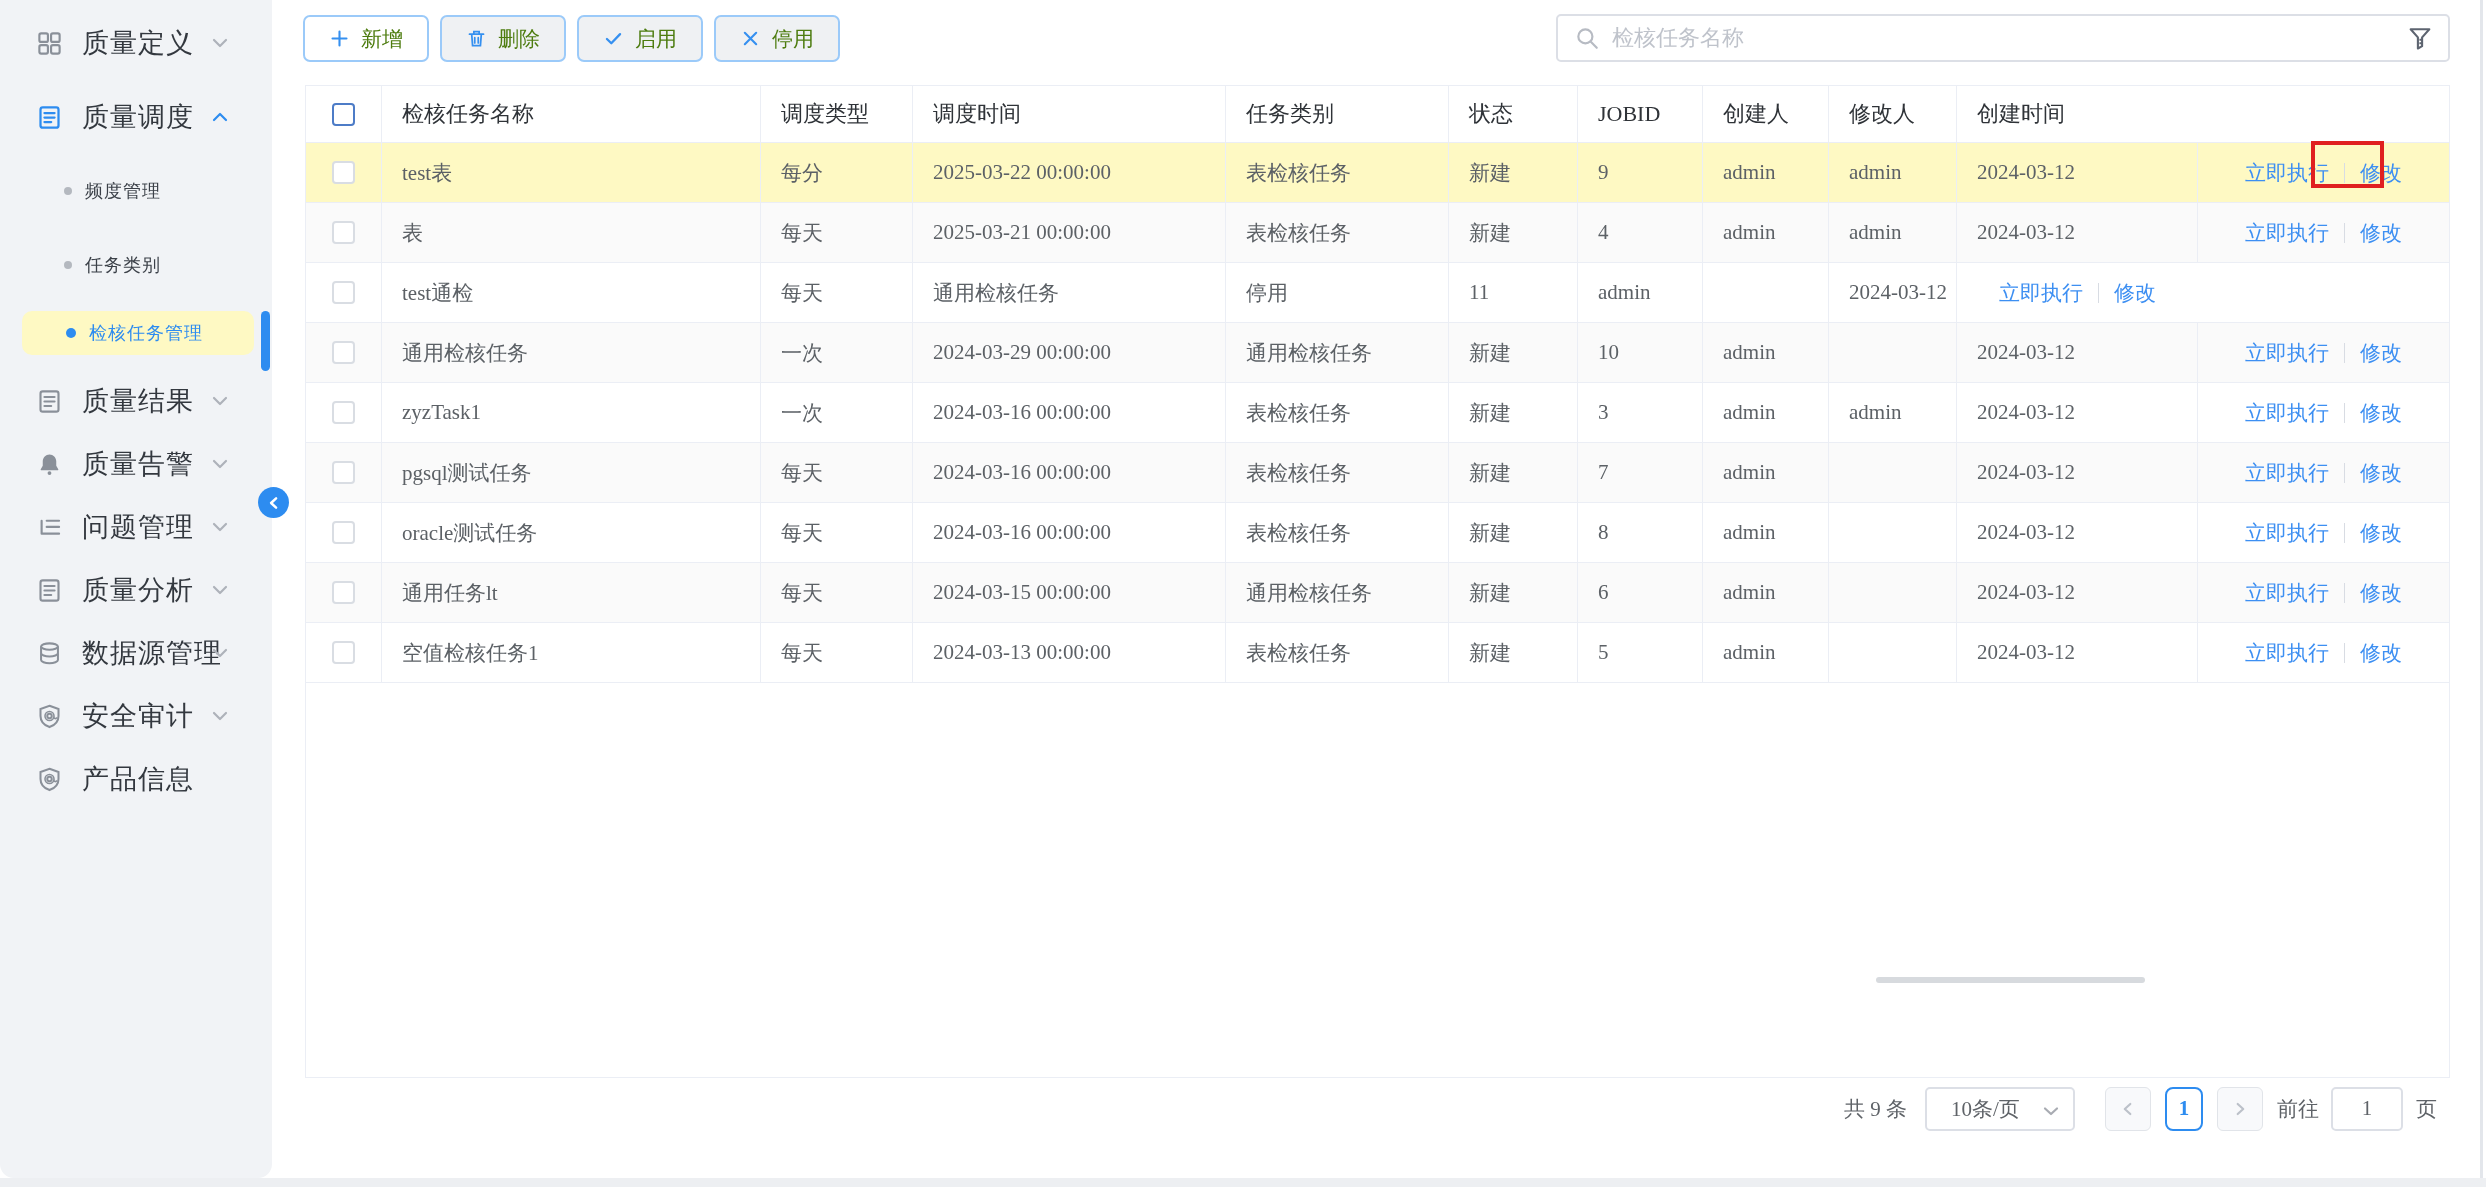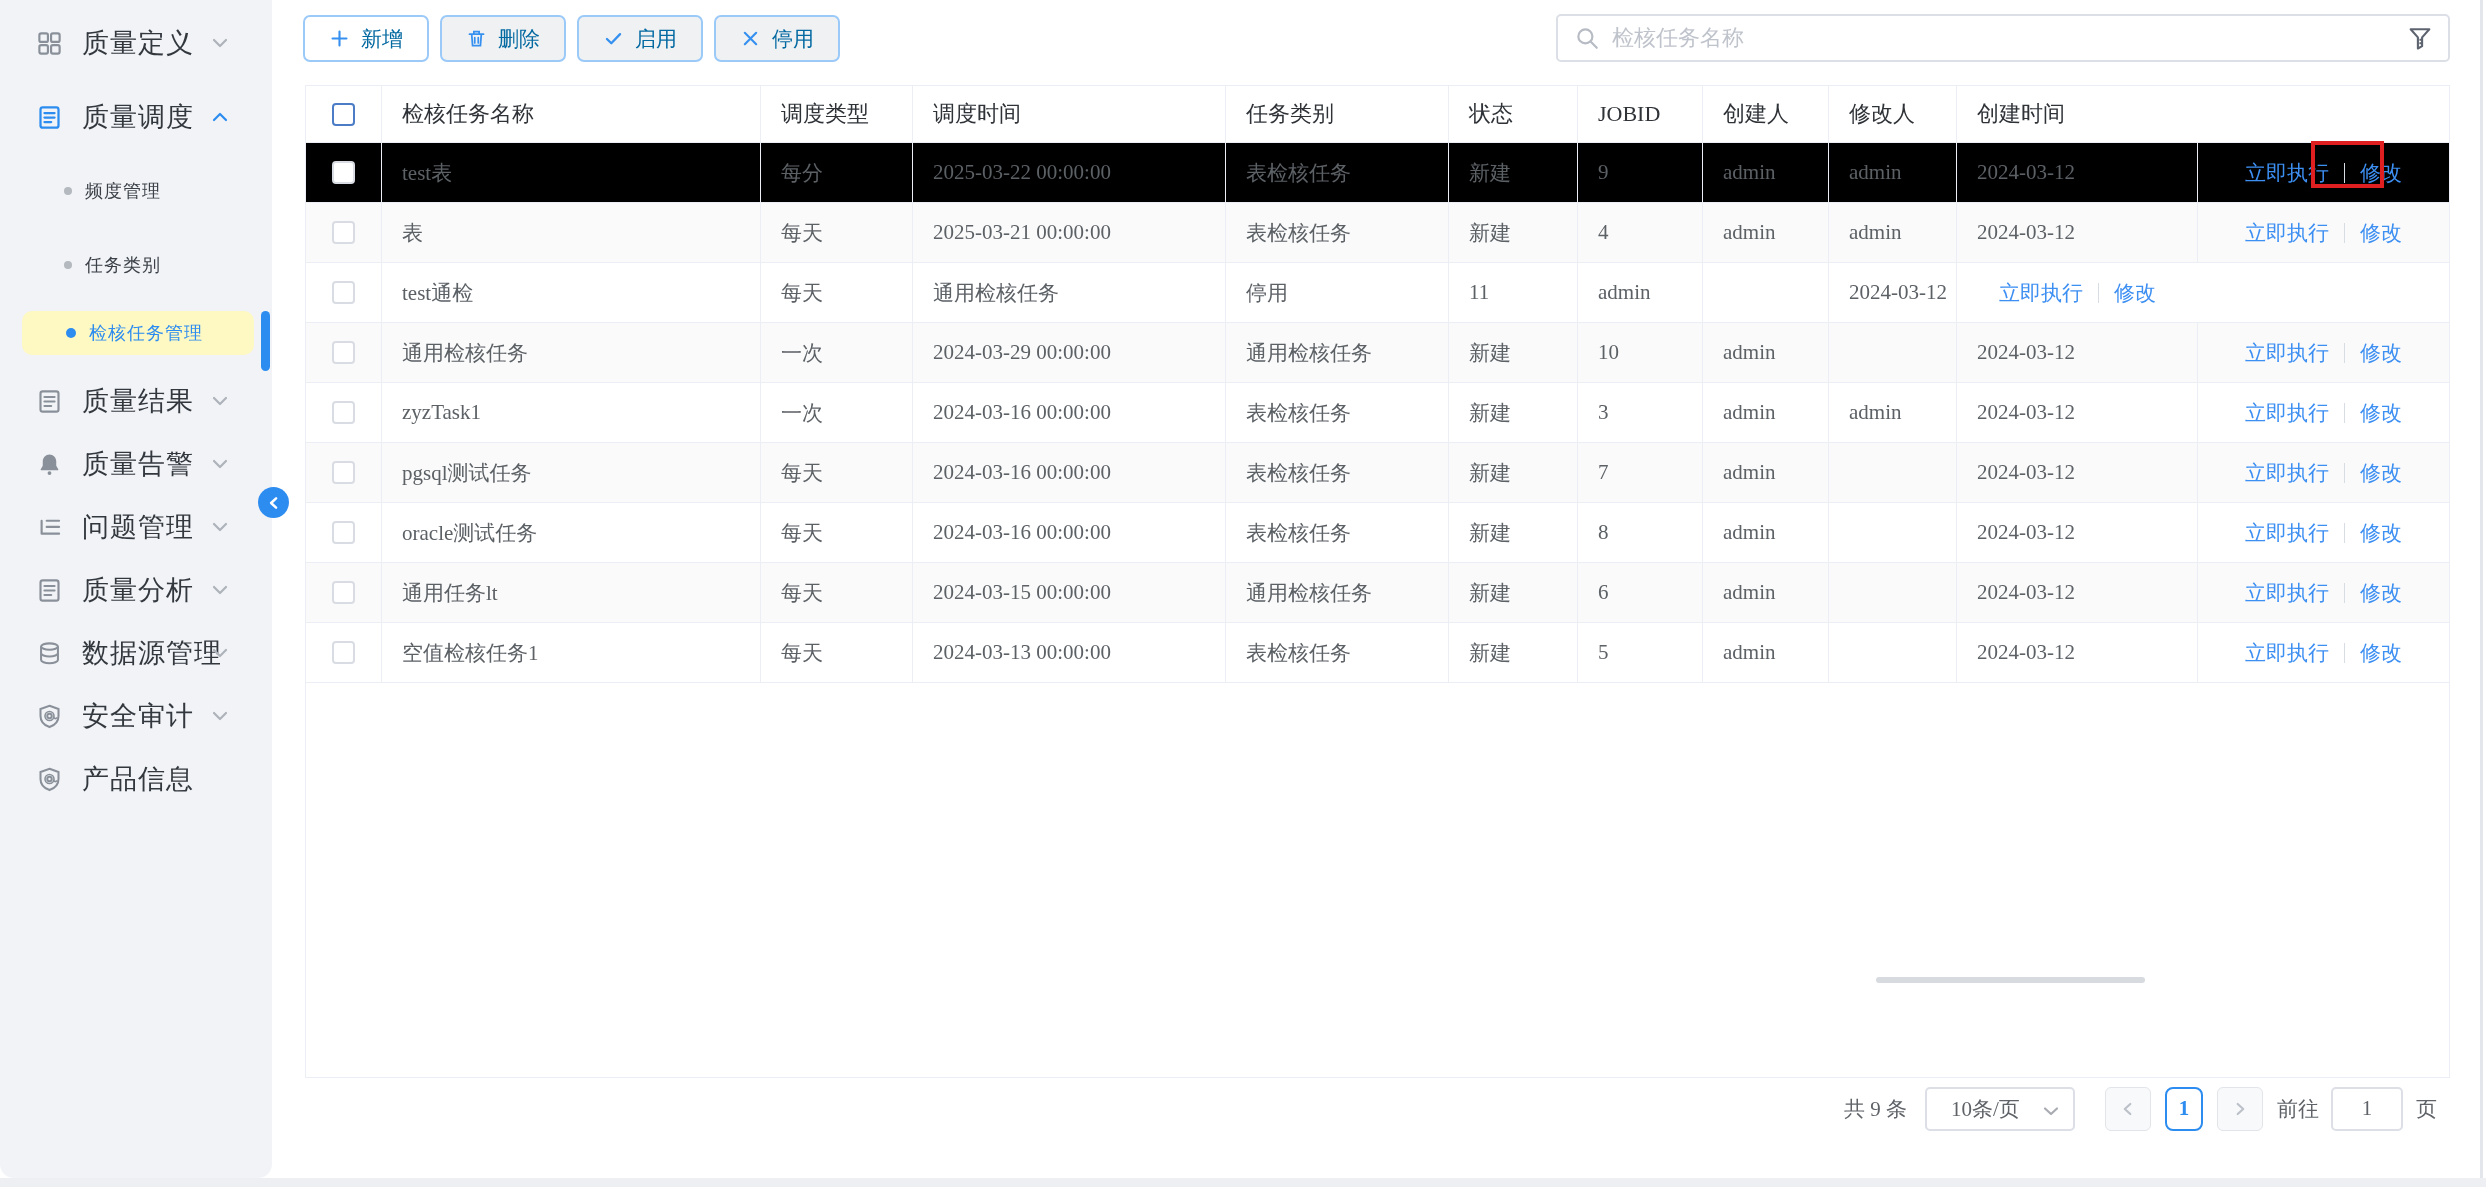--- a/index.html
+++ b/index.html
@@ -29,21 +29,21 @@
   .s-item.sub.active .s-label { color:#2d8cf0; }
   .active-bar { position:absolute; right:-16px; top:0; width:9px; height:60px; background:#2d8cf0; border-radius:5px; }
   .collapse-btn {
     position:absolute; left:258px; top:487px; width:31px; height:31px; border-radius:50%;
     background:#2d8cf0; display:flex; align-items:center; justify-content:center; cursor:pointer; z-index:5;
   }
   
   .toolbar { position:absolute; left:303px; top:15px; display:flex; }
   .tbtn {
     height:47px; border:2px solid #9bcaf9; border-radius:7px; background:#fff;
-    color:#0369a1; font-size:21px; display:flex; align-items:center; justify-content:center;
+    color:#4d7c0f; font-size:21px; display:flex; align-items:center; justify-content:center;
     padding:0 24px; margin-right:11px; cursor:pointer; font-family:inherit;
   }
   .tbtn.gray { background:#eff1f3; }
   .tbtn .b-icon { width:21px; height:21px; margin-right:11px; display:flex; }
   
   .search-box {
     position:absolute; left:1556px; top:14px; width:894px; height:48px;
     border:2px solid #dcdfe6; border-radius:5px; background:#fff; display:flex; align-items:center;
   }
   .search-box input {
@@ -62,21 +62,21 @@
   .thead .cell { font-size:22px; color:#2f3338; font-weight:500; }
   .cell {
     display:flex; align-items:center; padding-left:20px; font-size:21px; color:#5c6166;
     border-right:1px solid #ebeef5; height:100%; overflow:hidden; white-space:nowrap;
   }
   .cell:last-child { border-right:none; }
   .cell.c-check { justify-content:center; padding-left:0; }
   .cell.c-op { justify-content:center; padding-left:0; }
   .trow { height:60px; border-bottom:1px solid #ebeef5; background:#fff; }
   .trow.stripe { background:#fafafa; }
-  .trow.hl { background:#000000; }
+  .trow.hl { background:#fef9c3; }
   .checkbox { width:23px; height:23px; border:2px solid #d9dde3; border-radius:4px; background:#fff; cursor:pointer; }
   .checkbox.head { border-color:#4d7cc7; }
   .op-link { color:#3d8ff2; cursor:pointer; font-size:21px; }
   .op-divider { width:1px; height:20px; background:#d8dce3; margin:0 15px; }
   .hscroll-thumb { position:absolute; left:1876px; top:977px; width:269px; height:6px; border-radius:3px; background:#d7dade; }
   
   .footer {
     position:absolute; left:305px; top:1078px; width:2145px; height:61px;
     display:flex; align-items:center; justify-content:flex-end; font-size:21px; color:#5f6368;
   }

